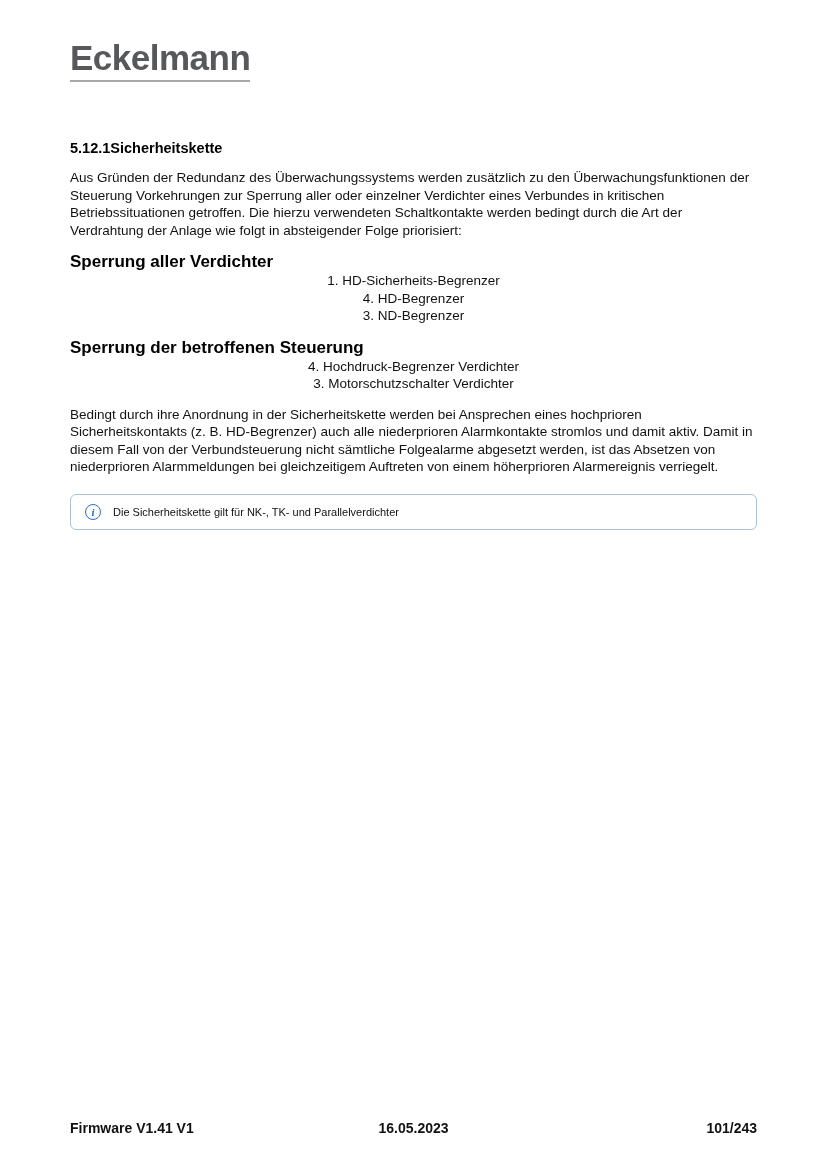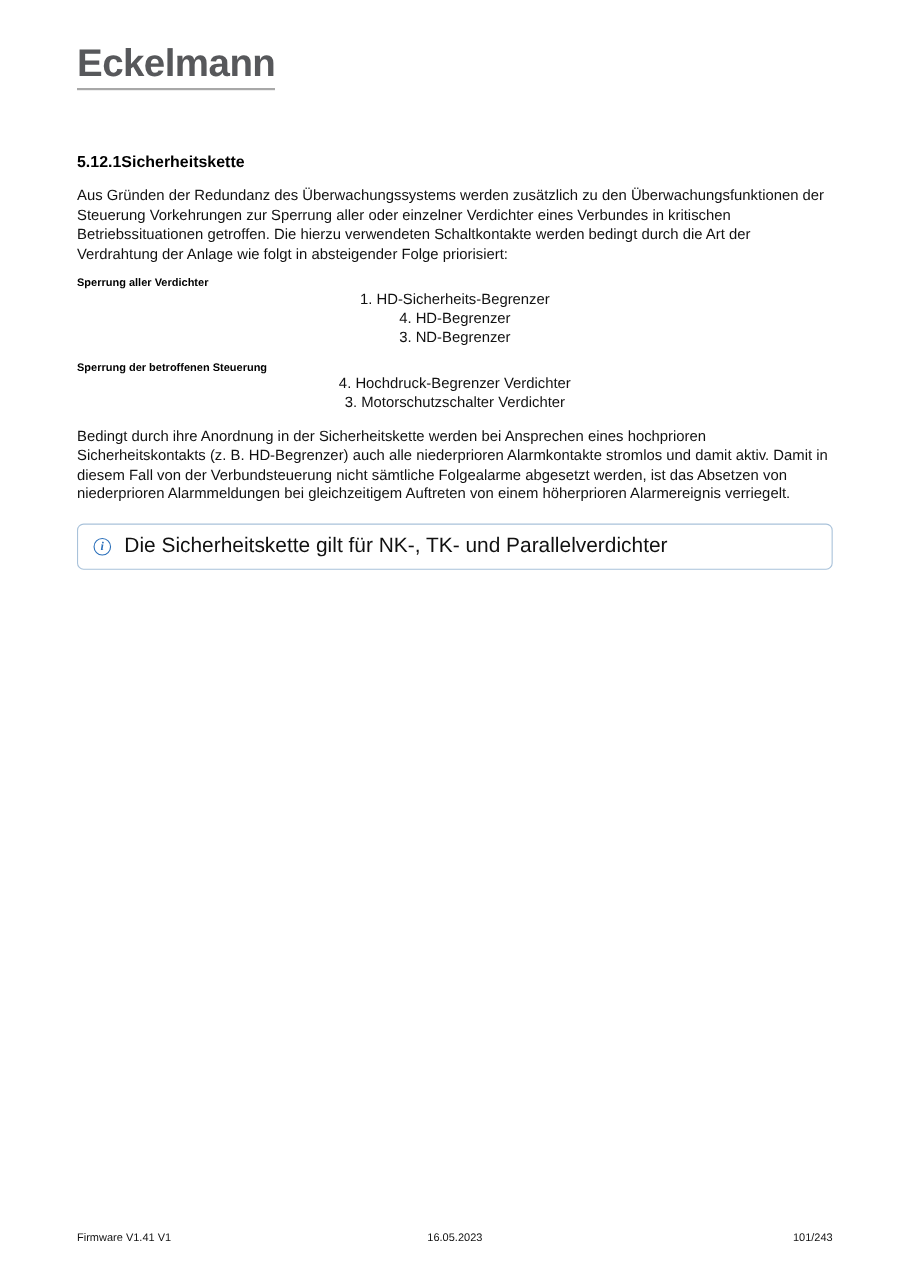--- a/index.html
+++ b/index.html
@@ -37,21 +37,21 @@
   .section-heading .num { }
   p.body-text {
     margin-top: 13px;
     font-size: 13.5px;
     line-height: 17.5px;
     color: #111111;
     max-width: 687px;
   }
   .subheading {
     margin-top: 13px;
-    font-size: 10px;
+    font-size: 17px;
     font-weight: 700;
     color: #000000;
   }
   .plain-list { list-style: none; text-align: center; }
   .plain-list li {
     font-size: 13.5px;
     line-height: 17.5px;
     color: #111111;
   }
   .note-box {
@@ -74,32 +74,33 @@
     color: #2a6fba;
     font-size: 11px;
     font-weight: 700;
     font-style: italic;
     display: flex;
     align-items: center;
     justify-content: center;
     font-family: "Liberation Serif", serif;
   }
   .note-text {
-    font-size: 19px;
+    font-size: 11px;
     color: #111111;
   }
   .footer {
     position: absolute;
     left: 70px;
     right: 70px;
     top: 1120px;
     display: grid;
     grid-template-columns: 1fr 1fr 1fr;
-    font-size: 10px;
+    font-size: 14px;
     color: #111111;
+    font-weight: bold;
   }
   .footer .f-left   { text-align: left; }
   .footer .f-center { text-align: center; }
   .footer .f-right  { text-align: right; }
 </style>
 </head>
 <body>
 
 <div class="page">
   <div class="content">

